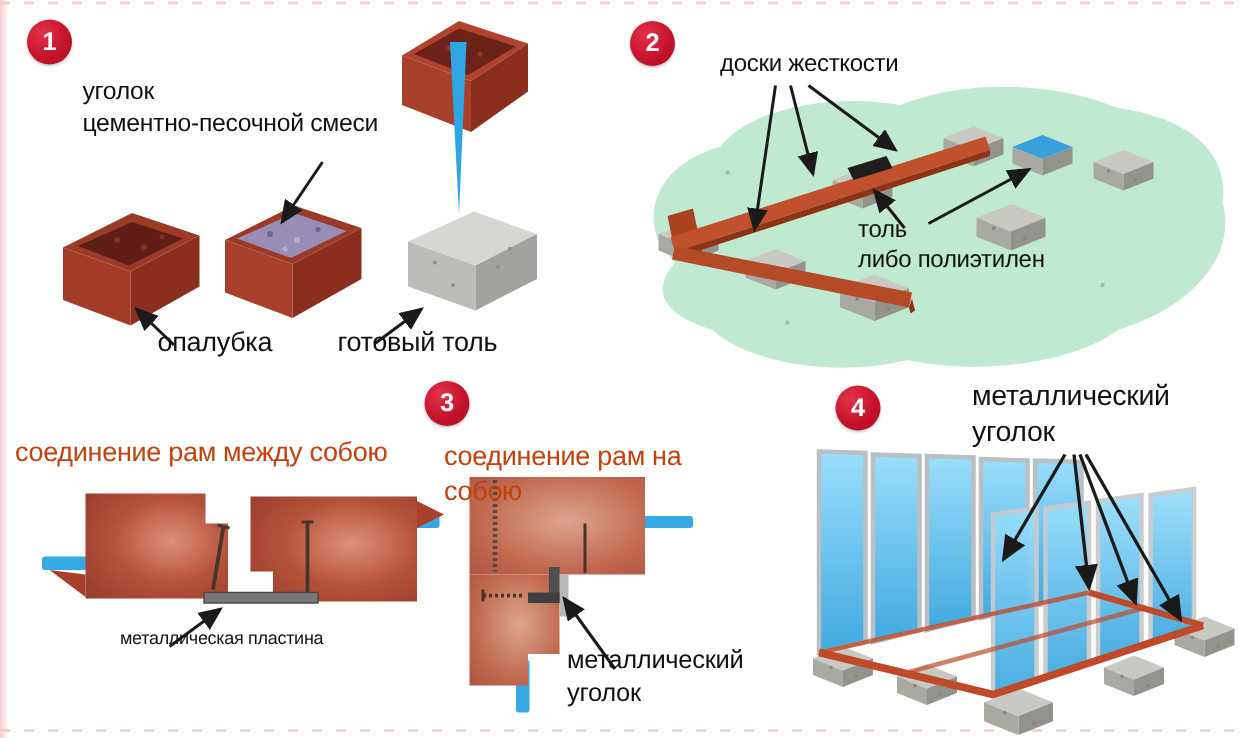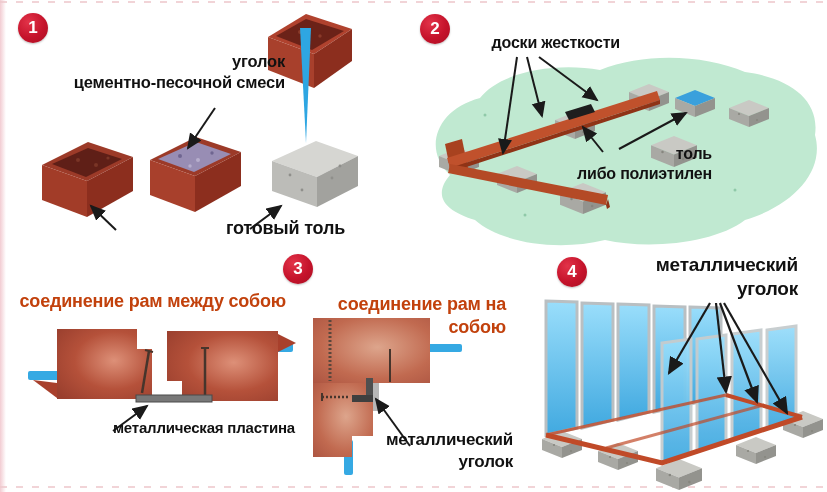--- a/index.html
+++ b/index.html
@@ -16,21 +16,21 @@
   .edge-top{top:1px}
   .edge-bottom{bottom:4px}
 
   .badge{
     position:absolute;width:30px;height:30px;border-radius:50%;
     background:radial-gradient(circle at 35% 30%,#e23349 0%,#c5132b 55%,#a90e22 100%);
     color:#fff;font-weight:bold;font-size:17px;line-height:30px;text-align:center;
     box-shadow:0 1px 2px rgba(0,0,0,.25);
   }
   .lbl{
-    position:absolute;color:#111;font-weight:bold;text-align:right;
+    position:absolute;color:#111;font-weight:normal;text-align:left;
     white-space:pre-line;line-height:1.28;letter-spacing:-.2px;
   }
   .lbl.red{color:#c2410c;}
   svg{position:absolute;display:block;}
 </style>
 </head>
 <body>
 
 <div class="stage">
   <div class="edge-left"></div>
@@ -88,20 +88,21 @@
         <circle cx="340" cy="166" r="1.4" fill="#8f8f8b"></circle>
     </g>
 
     <line x1="215" y1="108" x2="188" y2="148" stroke="#1a1a1a" stroke-width="2" marker-end="url(#ah1)"></line>
     <line x1="116" y1="230" x2="91" y2="206" stroke="#1a1a1a" stroke-width="2" marker-end="url(#ah1)"></line>
     <line x1="250" y1="229" x2="281" y2="206" stroke="#1a1a1a" stroke-width="2" marker-end="url(#ah1)"></line>
   </svg>
 
   <div class="lbl" style="left:55px;top:51px;width:230px;font-size:16.5px">уголок
 цементно-песочной смеси</div>
+  <div class="lbl" style="left:105px;top:217px;width:100px;font-size:18px">опалубка</div>
   <div class="lbl" style="left:225px;top:217px;width:120px;font-size:18px">готовый толь</div>
 
   <div class="badge" style="left:420px;top:14px">2</div>
 
   <svg width="422" height="250" style="left:405px;top:0" viewBox="0 0 422 250">
     <defs>
       <marker id="ah2" markerWidth="9" markerHeight="8" refX="7" refY="3.5" orient="auto">
         <path d="M0,0 L8,3.5 L0,7 z" fill="#1a1a1a"></path>
       </marker>
       <g id="blk2">
@@ -208,21 +209,21 @@
       <g>
         <rect x="366" y="128" width="7" height="24" fill="#4f4f4f"></rect>
         <rect x="352" y="145" width="21" height="7" fill="#3f3f3f"></rect>
       </g>
       <line x1="410" y1="196" x2="376" y2="149" stroke="#1a1a1a" stroke-width="2" marker-end="url(#ah3)"></line>
     </g>
   </svg>
 
   <div class="lbl red" style="left:10px;top:290px;width:276px;font-size:18px">соединение рам между собою</div>
   <div class="lbl red" style="left:296px;top:293px;width:210px;font-size:18px">соединение рам на собою</div>
-  <div class="lbl" style="left:80px;top:418px;width:215px;font-size:15px">металлическая пластина</div>
+  <div class="lbl" style="left:80px;top:418px;width:215px;font-size:12px">металлическая пластина</div>
   <div class="lbl" style="left:378px;top:429px;width:135px;font-size:17px">металлический
 уголок</div>
 
   <div class="badge" style="left:557px;top:257px">4</div>
 
   <svg width="287" height="197" style="left:540px;top:295px" viewBox="0 0 287 197">
     <defs>
       <marker id="ah4" markerWidth="9" markerHeight="8" refX="7" refY="3.5" orient="auto">
         <path d="M0,0 L8,3.5 L0,7 z" fill="#1a1a1a"></path>
       </marker>

